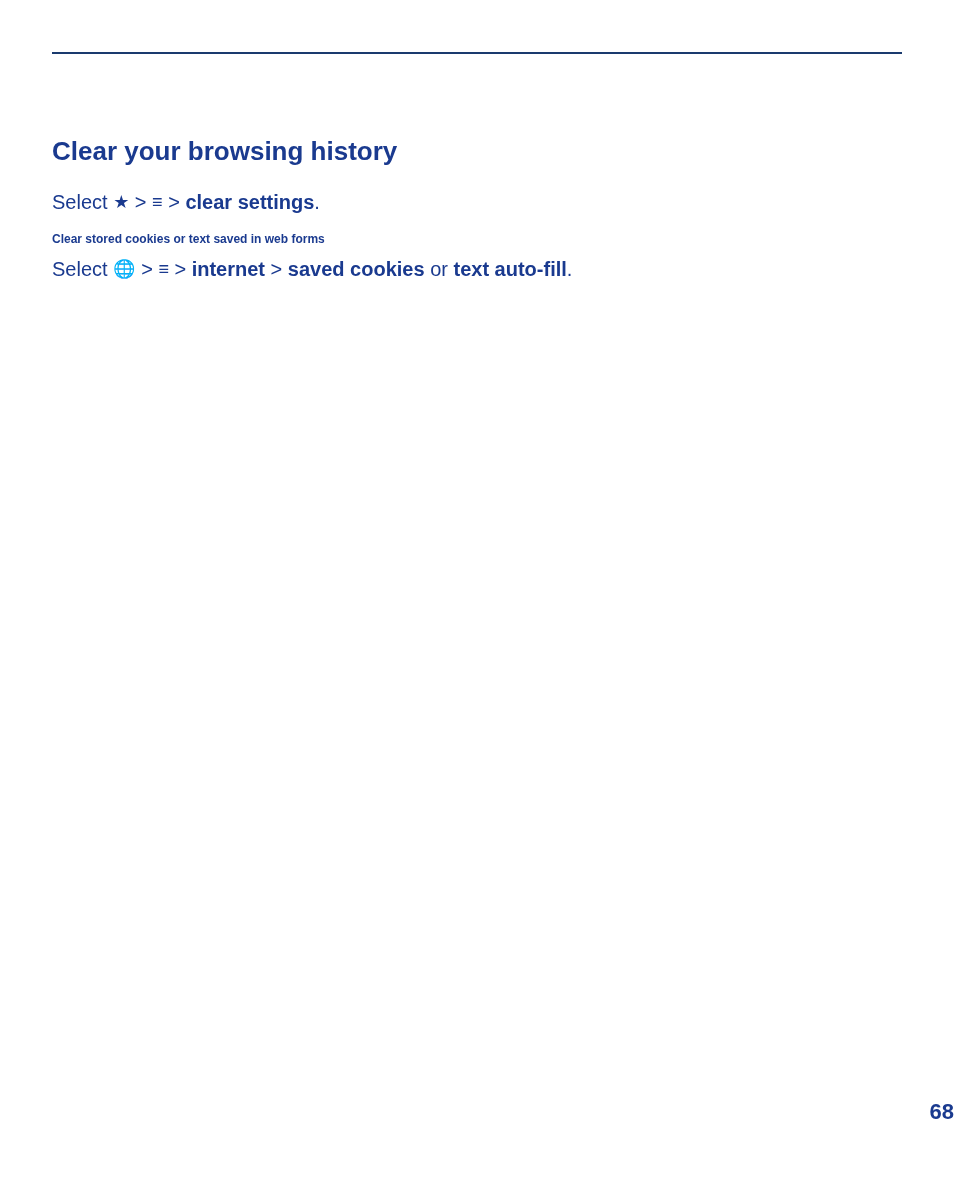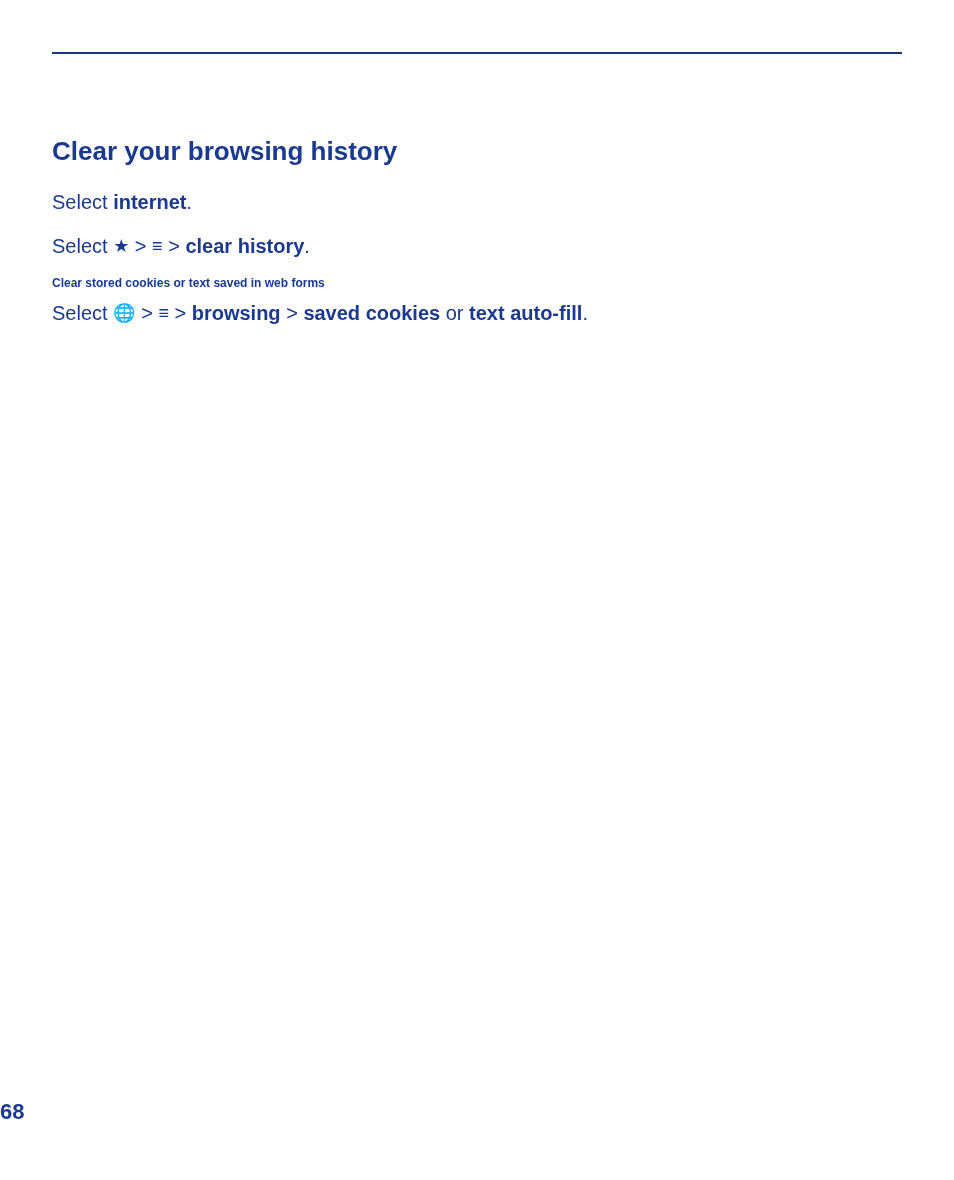--- a/index.html
+++ b/index.html
@@ -88,44 +88,41 @@
       vertical-align: middle;
       position: relative;
       top: -1px;
     }
 
     .page-number {
       position: absolute;
       bottom: 55px;
       left: 0;
       right: 0;
-      text-align: left;
+      text-align: right;
       color: #1a3a8f;
       font-size: 22px;
       font-weight: 700;
     }
   </style>
 </head>
 <body>
 
 <div class="top-border"></div>
 
 <div class="content">
 
   <h1 class="section-title">Clear your browsing history</h1>
 
-  <p class="instruction-line">
-    <span class="normal">Select </span><span class="bold">internet</span><span class="normal">.</span>
-  </p>
 
   <p class="instruction-line">
-    <span class="normal">Select </span><span class="icon-star">★</span><span class="normal"> &gt; </span><span class="icon-menu">≡</span><span class="normal"> &gt; </span><span class="bold">clear history</span><span class="normal">.</span>
+    <span class="normal">Select </span><span class="icon-star">★</span><span class="normal"> &gt; </span><span class="icon-menu">≡</span><span class="normal"> &gt; </span><span class="bold">clear settings</span><span class="normal">.</span>
   </p>
 
   <h2 class="subsection-title">Clear stored cookies or text saved in web forms</h2>
 
   <p class="instruction-line">
-    <span class="normal">Select </span><span class="icon-globe">🌐</span><span class="normal"> &gt; </span><span class="icon-menu">≡</span><span class="normal"> &gt; </span><span class="bold">browsing</span><span class="normal"> &gt; </span><span class="bold">saved cookies</span><span class="normal"> or </span><span class="bold">text auto-fill</span><span class="normal">.</span>
+    <span class="normal">Select </span><span class="icon-globe">🌐</span><span class="normal"> &gt; </span><span class="icon-menu">≡</span><span class="normal"> &gt; </span><span class="bold">internet</span><span class="normal"> &gt; </span><span class="bold">saved cookies</span><span class="normal"> or </span><span class="bold">text auto-fill</span><span class="normal">.</span>
   </p>
 
 </div>
 
 <div class="page-number">68</div>
 
 </body></html>

